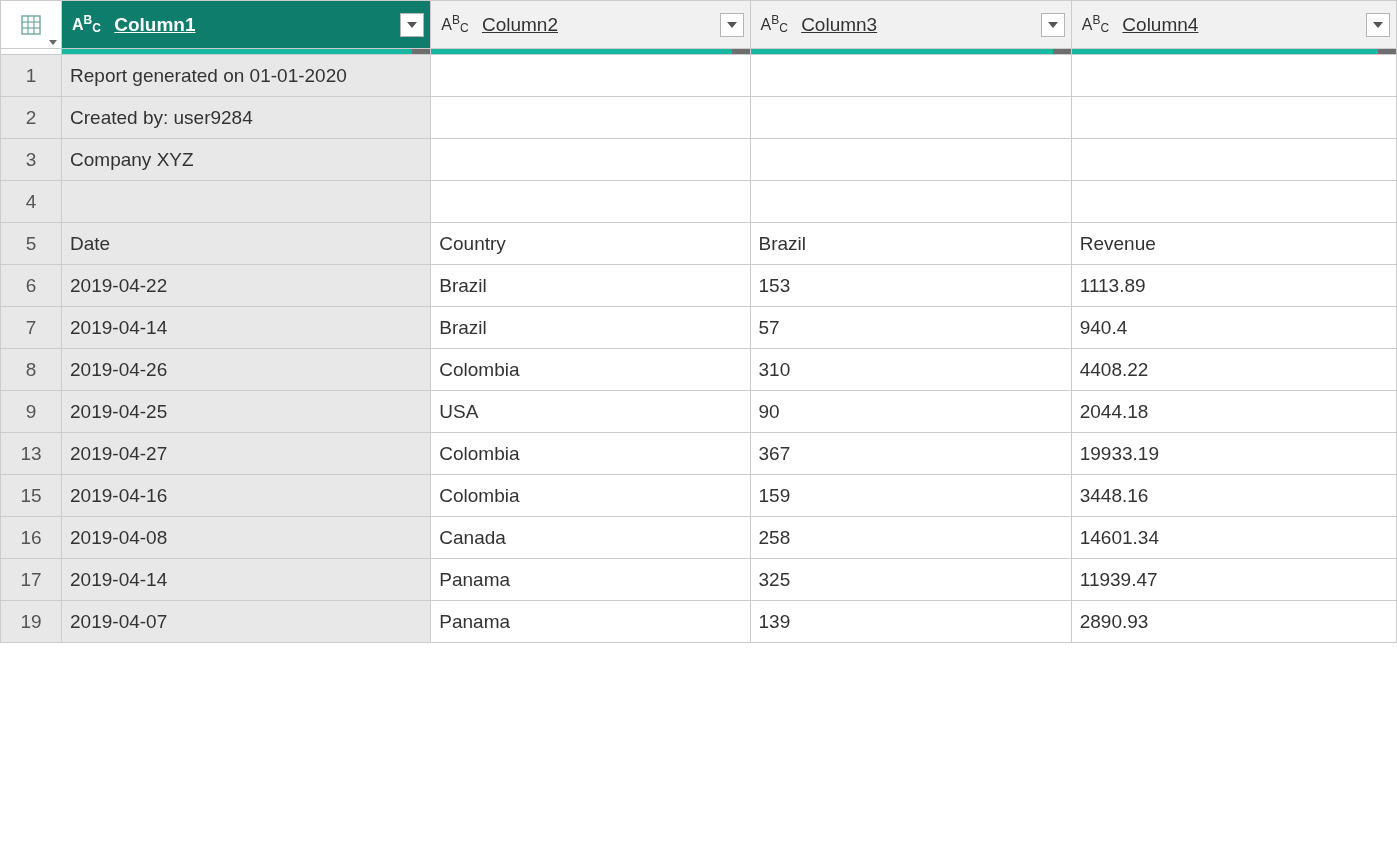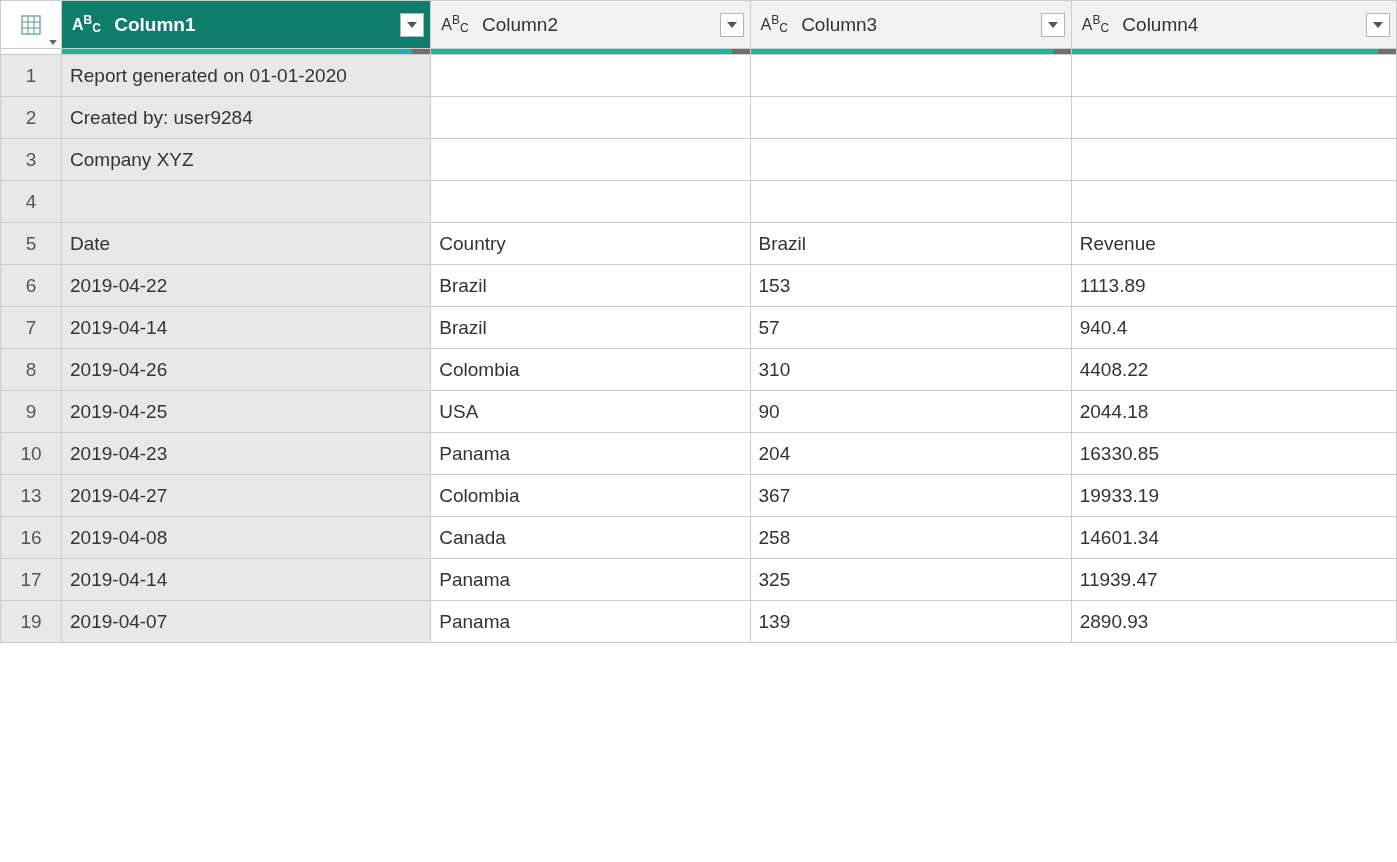--- a/index.html
+++ b/index.html
@@ -73,20 +73,21 @@
     font-size: 16px;
     color: inherit;
     font-family: "Segoe UI", Arial, sans-serif;
   }
   .col-header .type-badge .a { font-size: 16px; }
   .col-header .type-badge .b { font-size: 12px; position: relative; top: -6px; }
   .col-header .type-badge .c { font-size: 12px; position: relative; top: 2px; }
   .col-header .label {
     display: inline-block;
     vertical-align: middle;
+    text-decoration: underline;
   }
   .filter-btn {
     position: absolute;
     right: 6px;
     top: 50%;
     transform: translateY(-50%);
     width: 24px;
     height: 24px;
     background: #fff;
     border: 1px solid #b5b5b5;
@@ -388,34 +389,34 @@
       <div class="cell data w-col4">4408.22</div>
     </div>
     <div class="row">
       <div class="cell rownum w-corner">9</div>
       <div class="cell data col1 w-col1">2019-04-25</div>
       <div class="cell data w-col2">USA</div>
       <div class="cell data w-col3">90</div>
       <div class="cell data w-col4">2044.18</div>
     </div>
     <div class="row">
-      <div class="cell rownum w-corner">10</div>
-      <div class="cell data col1 w-col1">2019-04-23</div>
-      <div class="cell data w-col2">Panama</div>
-      <div class="cell data w-col3">204</div>
-      <div class="cell data w-col4">16330.85</div>
-    </div>
-    <div class="row">
       <div class="cell rownum w-corner">13</div>
       <div class="cell data col1 w-col1">2019-04-27</div>
       <div class="cell data w-col2">Colombia</div>
       <div class="cell data w-col3">367</div>
       <div class="cell data w-col4">19933.19</div>
     </div>
     <div class="row">
+      <div class="cell rownum w-corner">15</div>
+      <div class="cell data col1 w-col1">2019-04-16</div>
+      <div class="cell data w-col2">Colombia</div>
+      <div class="cell data w-col3">159</div>
+      <div class="cell data w-col4">3448.16</div>
+    </div>
+    <div class="row">
       <div class="cell rownum w-corner">16</div>
       <div class="cell data col1 w-col1">2019-04-08</div>
       <div class="cell data w-col2">Canada</div>
       <div class="cell data w-col3">258</div>
       <div class="cell data w-col4">14601.34</div>
     </div>
     <div class="row">
       <div class="cell rownum w-corner">17</div>
       <div class="cell data col1 w-col1">2019-04-14</div>
       <div class="cell data w-col2">Panama</div>

